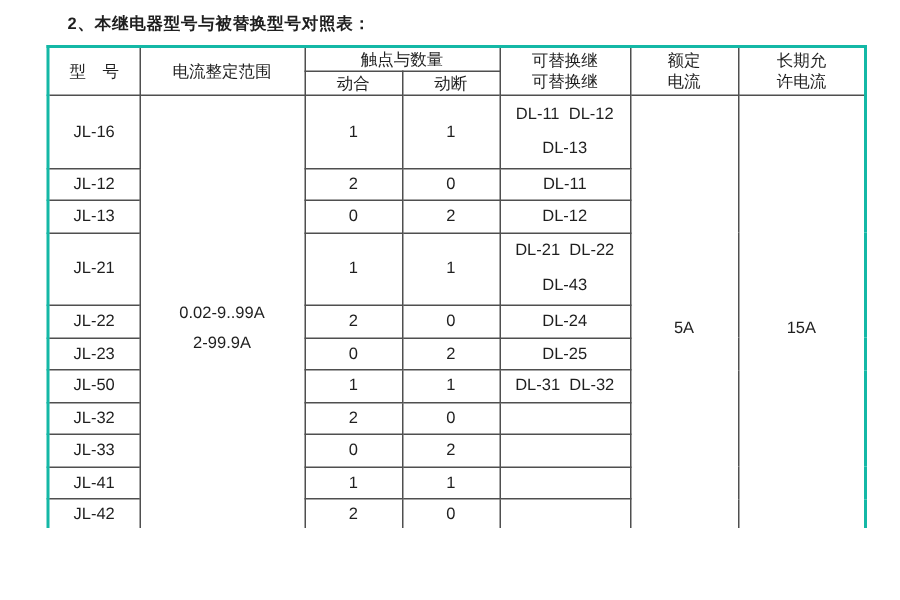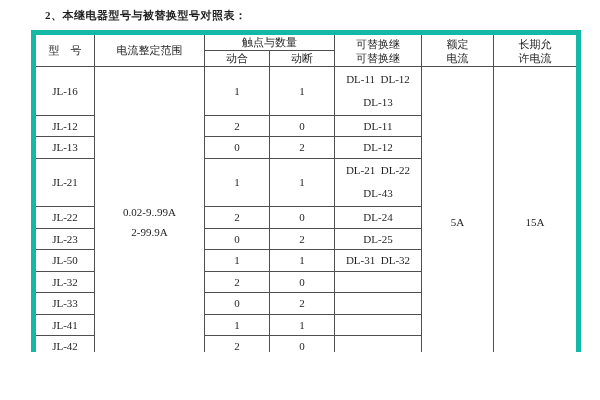--- a/index.html
+++ b/index.html
@@ -2,39 +2,39 @@
 <html><head>
 <meta charset="utf-8">
 <style>
   html, body { margin: 0; padding: 0; background: #ffffff; }
   .canvas {
     position: relative;
     width: 600px;
     height: 352px;
     background: #ffffff;
     overflow: hidden;
-    font-family: Liberation Serif, serif;
+    font-family: Liberation Sans, sans-serif;
     color: #1f1f1f;
   }
   .doc-title {
     position: absolute;
     left: 45px;
     top: 8px;
     font-size: 11px;
     font-weight: 600;
     letter-spacing: 0.5px;
     white-space: pre;
   }
   table.relay-table {
     position: absolute;
     left: 31px;
     top: 30px;
     border-collapse: collapse;
     table-layout: fixed;
-    border: 5px solid #14b8a6;
+    border: 2px solid #14b8a6;
   }
   .relay-table th, .relay-table td {
     border: 1px solid #4f4f4f;
     font-size: 11px;
     font-weight: normal;
     text-align: center;
     vertical-align: middle;
     padding: 0;
     overflow: hidden;
   }

